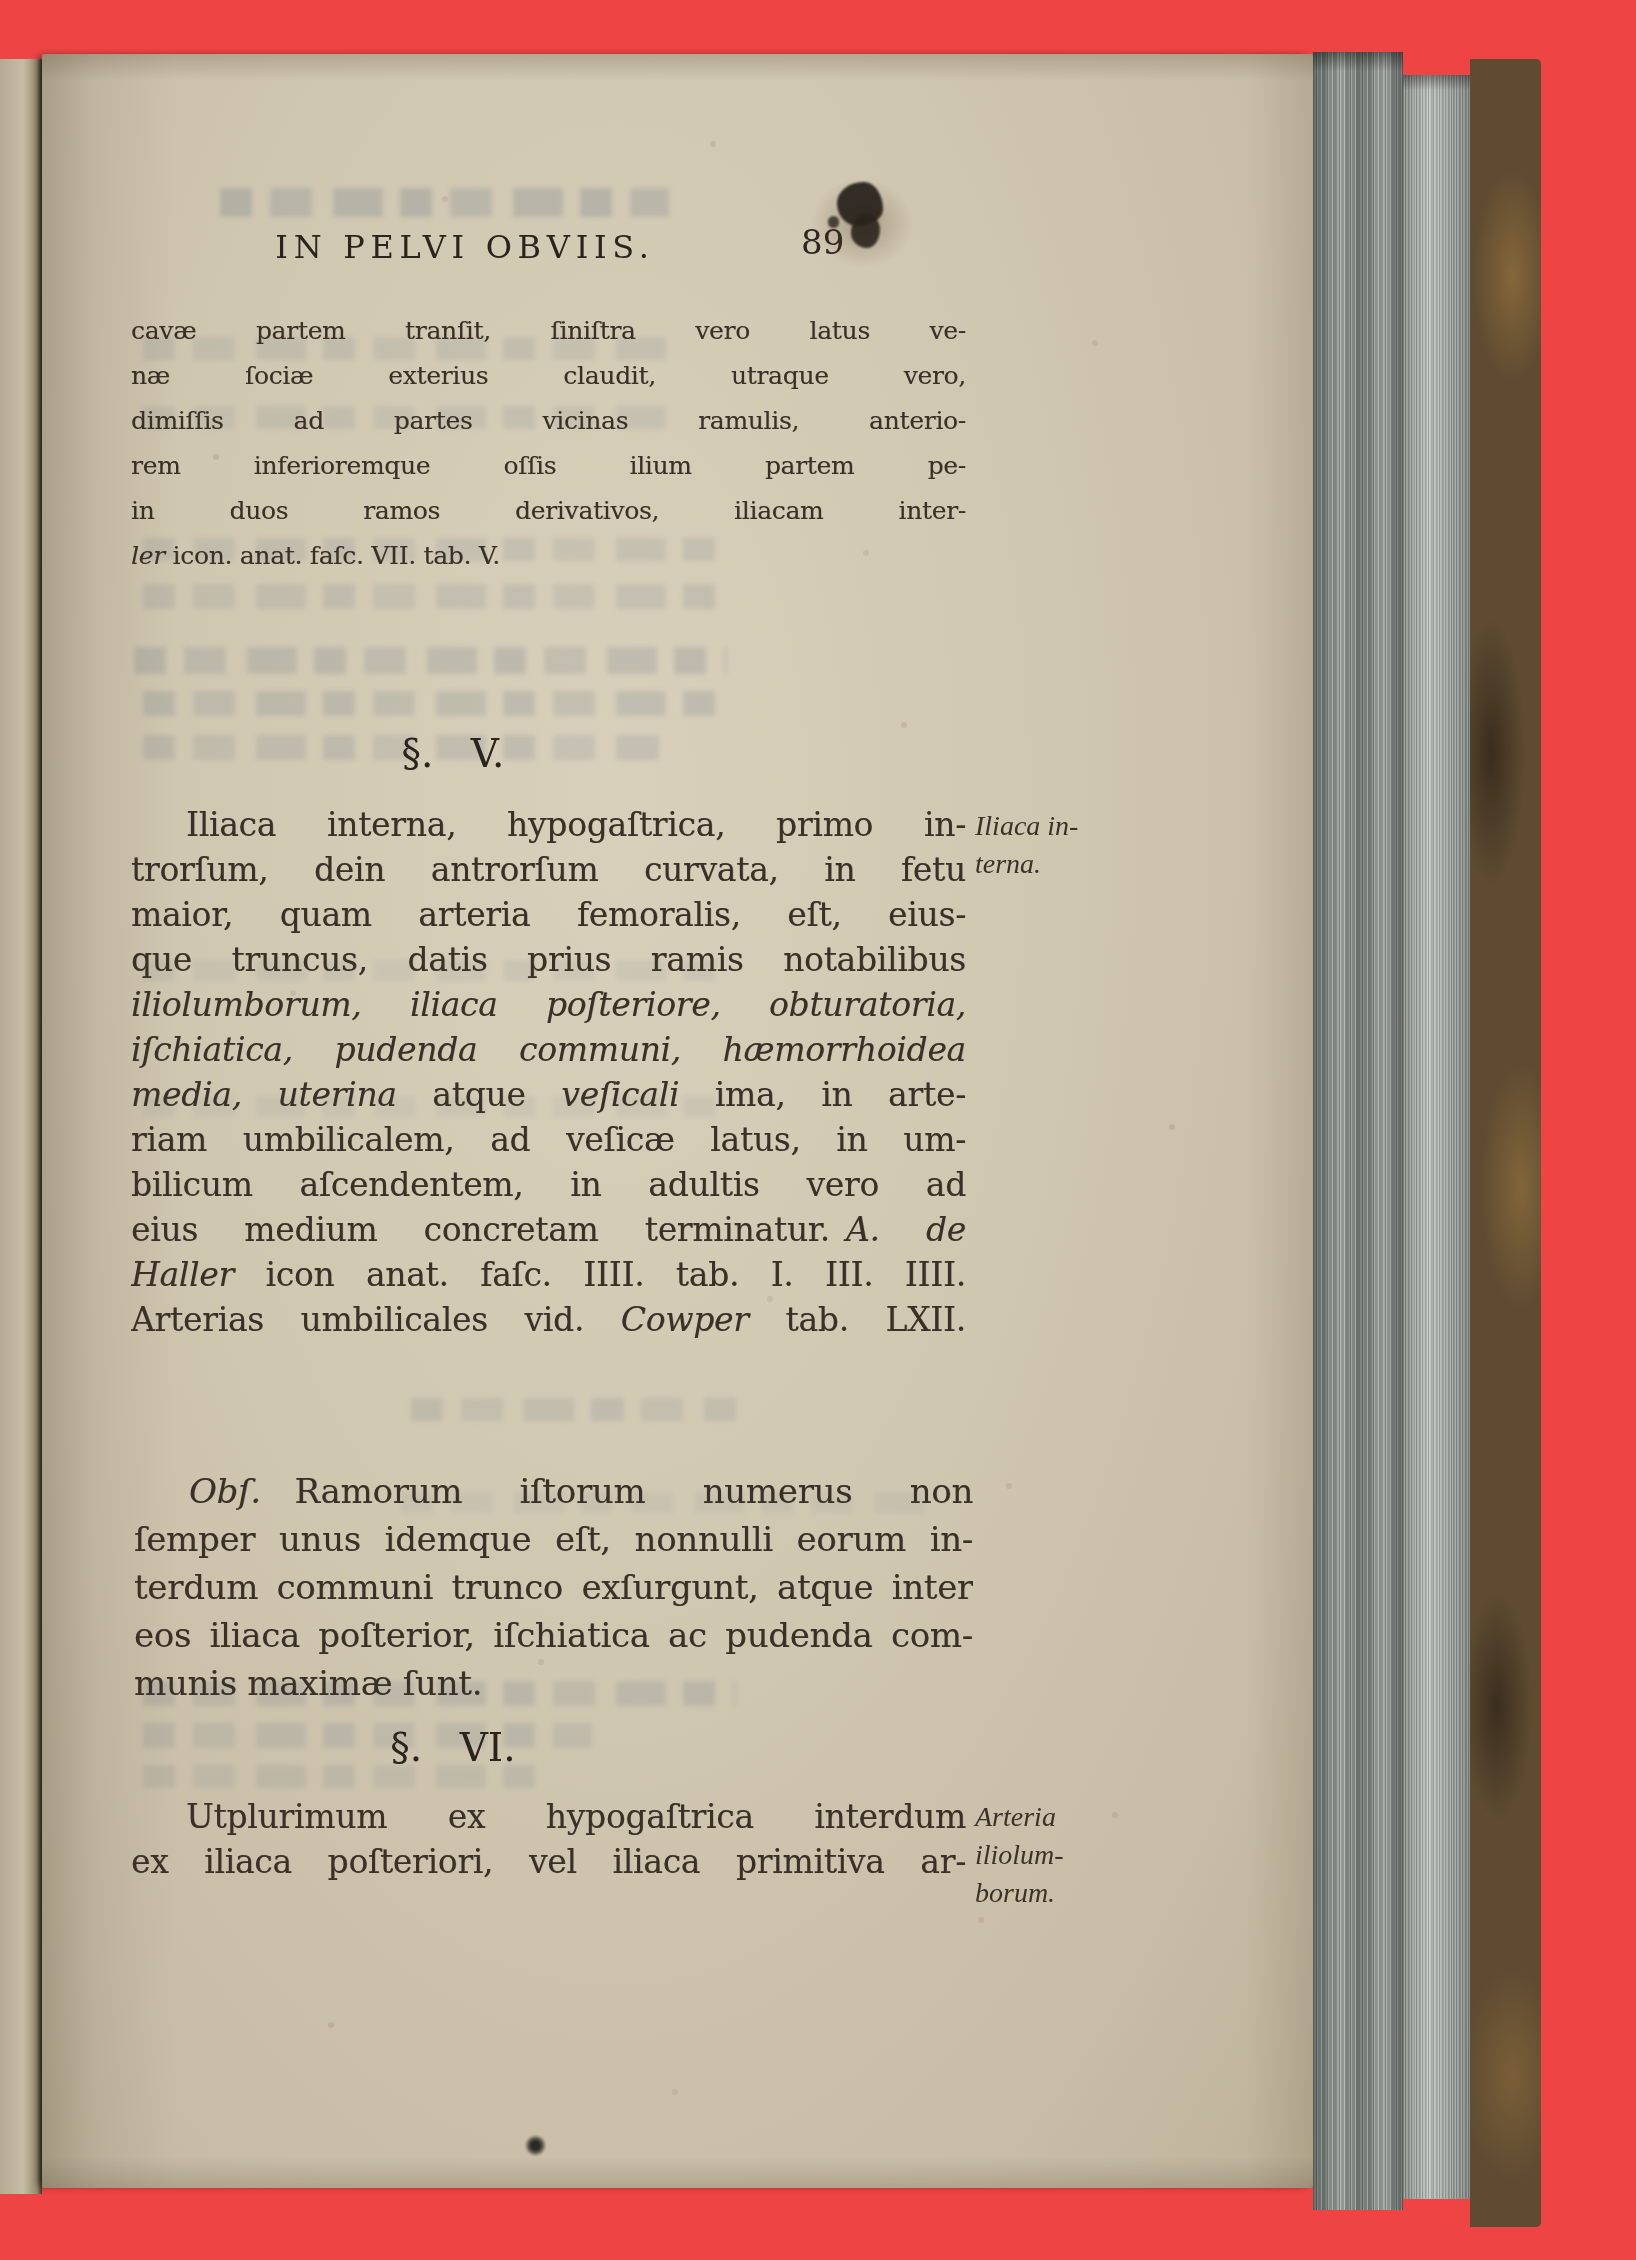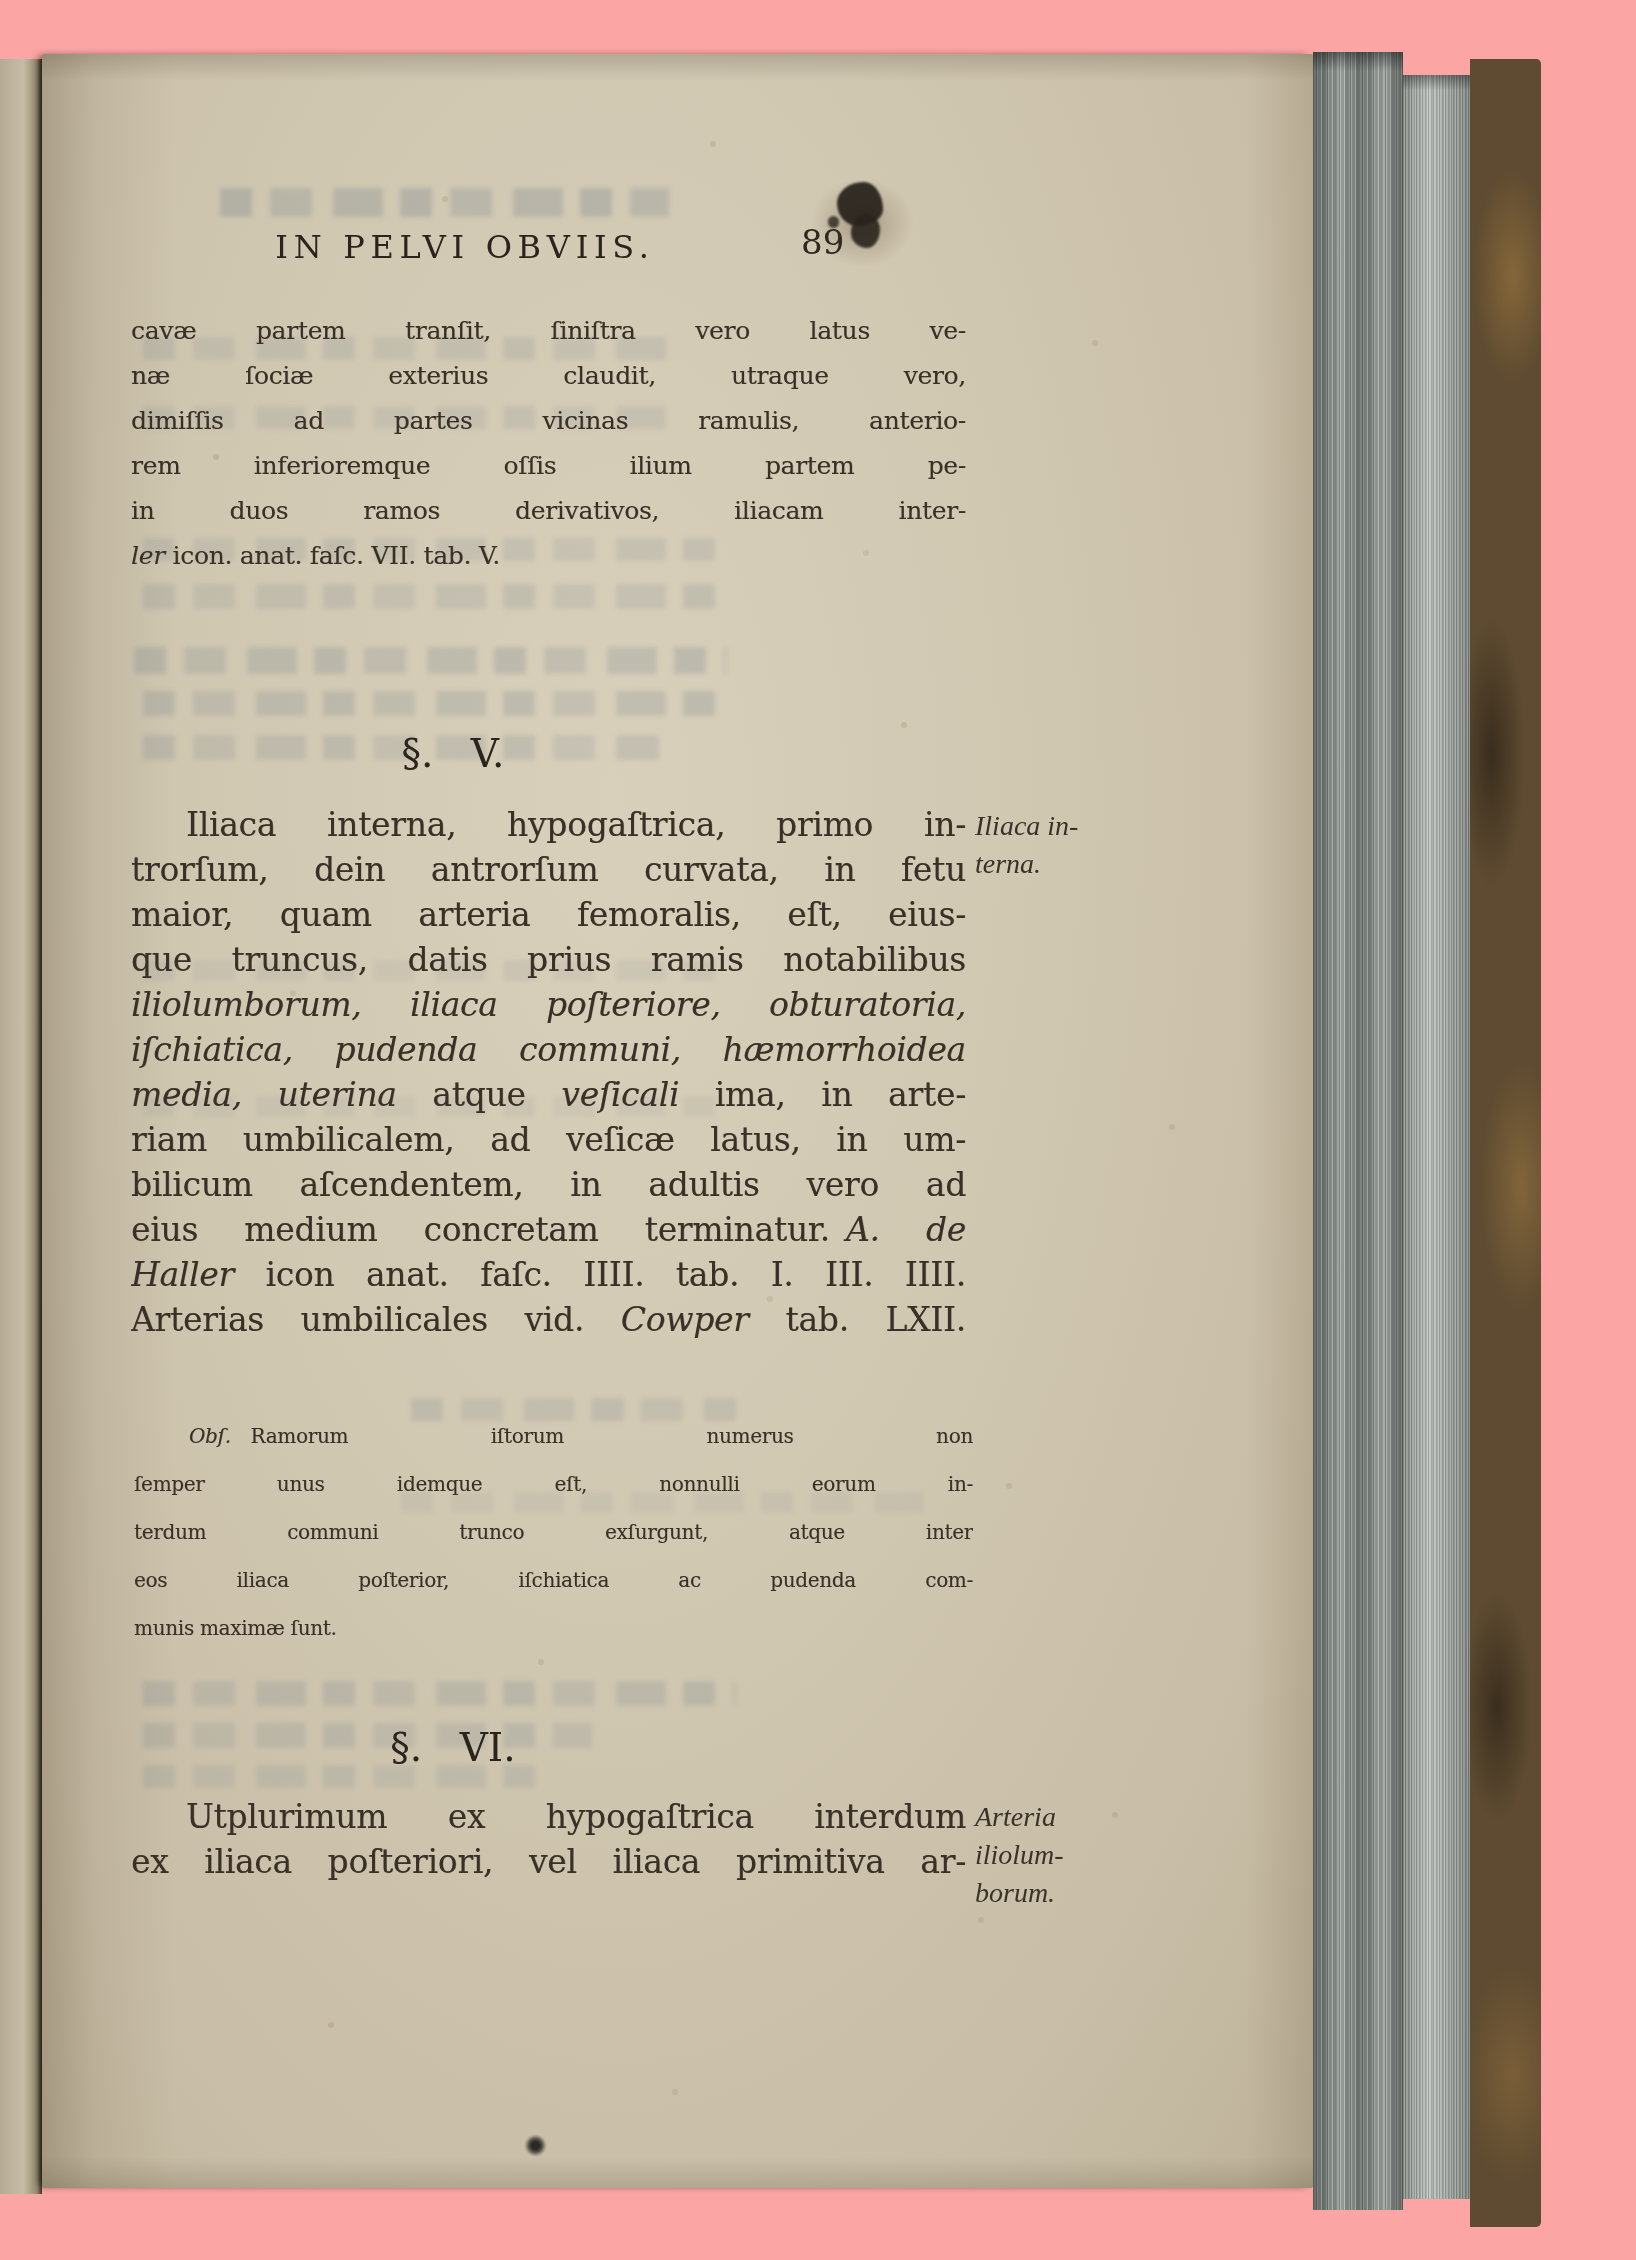--- a/index.html
+++ b/index.html
@@ -1,21 +1,21 @@
 <!DOCTYPE html>
 <html><head>
 <meta charset="utf-8">
 <style>
   html,body{margin:0;padding:0;}
   body{
     width:1636px;height:2261px;position:relative;overflow:hidden;
     background:#0e0c15;
     font-family:"DejaVu Serif","Liberation Serif",serif;
   }
-  .scene{position:absolute;inset:0;background:#fca5a5;}
+  .scene{position:absolute;inset:0;background:#ef4444;}
 
   
   .facing-edge{
     position:absolute;left:0;top:59px;width:42px;height:2135px;
     background:linear-gradient(90deg,#b5ab95 0%,#c7bda6 55%,#968b70 88%,#3f3826 100%);
   }
 
   
   .page{
     position:absolute;left:42px;top:54px;width:1271px;height:2134px;
@@ -70,21 +70,21 @@
   
   .header-title{
     position:absolute;left:136px;top:174px;width:574px;text-align:center;
     font-size:32px;letter-spacing:5.7px;color:#2b241d;
   }
   .page-number{position:absolute;left:759px;top:168px;font-size:34px;color:#2e2720;}
 
   .para{position:absolute;color:#3a3027;text-shadow:0.4px 0.4px 0.6px rgba(58,49,40,.35);}
   .p1{left:89px;top:254px;width:835px;font-size:25px;}
   .p2{left:89px;top:748px;width:835px;font-size:33px;}
-  .obs{left:92px;top:1358px;width:839px;font-size:20px;}
+  .obs{left:92px;top:1413px;width:839px;font-size:34px;}
   .p3{left:89px;top:1740px;width:835px;font-size:33px;}
 
   .para .line{height:45px;line-height:45px;letter-spacing:-0.3px;}
   .obs .line{height:48px;line-height:48px;}
 
   .line{text-align:justify;overflow:hidden;}
   .line:not(.nj)::after{content:"";display:inline-block;width:100%;height:0;}
   .line.nj{text-align:left;}
   .ind{text-indent:55px;}
   .it{font-style:italic;}

